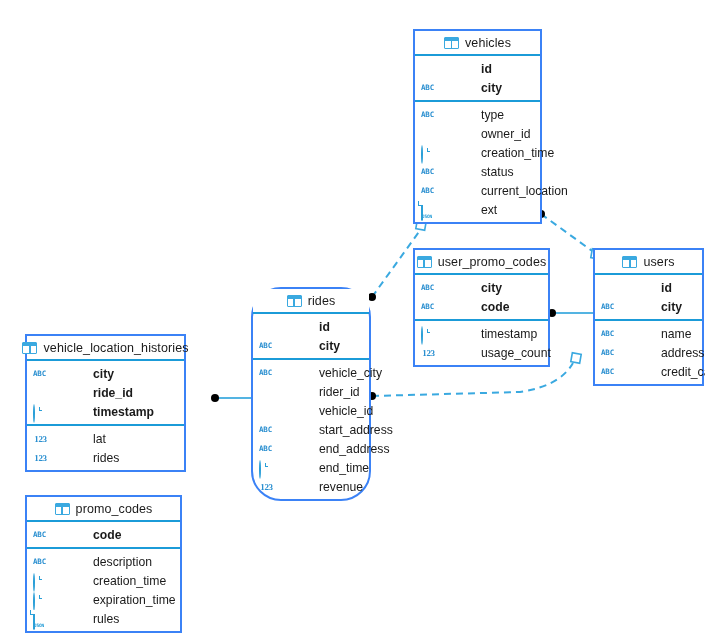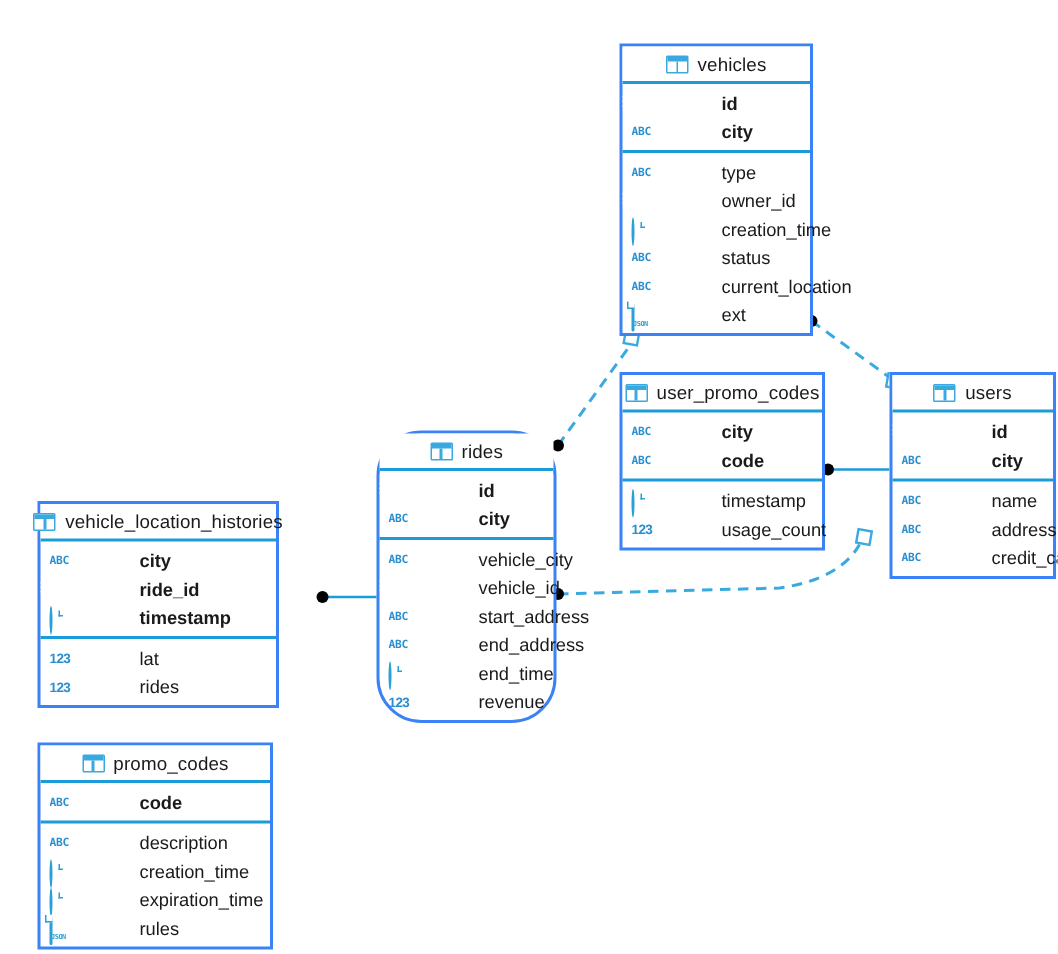--- a/index.html
+++ b/index.html
@@ -153,28 +153,28 @@
     font-size: 7.5px;
     font-weight: bold;
     color: #2a8fd0;
     letter-spacing: -0.2px;
     line-height: 14px;
     display: block;
   }
 
   
   .icon-123 {
-    font-family: Liberation Sans, sans-serif;
+    font-family: Liberation Serif, serif;
     font-size: 9px;
     font-weight: bold;
     color: #2a8fd0;
     letter-spacing: -0.4px;
     line-height: 14px;
     display: block;
-    text-align: left;
+    text-align: center;
   }
 
   
   .icon-clock {
     width: 13px; height: 13px;
     border: 1.6px solid #2a9fd8;
     border-radius: 50%;
     box-sizing: border-box;
     position: relative;
     margin-top: 1px;
@@ -397,20 +397,24 @@
         </div>
         <div class="col-group">
           <div class="col-row">
             <span class="ticon">
               <span class="icon-abc">ABC</span>
             </span>
             <span class="col-name">vehicle_city</span>
           </div>
           <div class="col-row">
             <span class="ticon"><span class="icon-id"><i></i></span></span>
+            <span class="col-name">rider_id</span>
+          </div>
+          <div class="col-row">
+            <span class="ticon"><span class="icon-id"><i></i></span></span>
             <span class="col-name">vehicle_id</span>
           </div>
           <div class="col-row">
             <span class="ticon">
               <span class="icon-abc">ABC</span>
             </span>
             <span class="col-name">start_address</span>
           </div>
           <div class="col-row">
             <span class="ticon">

